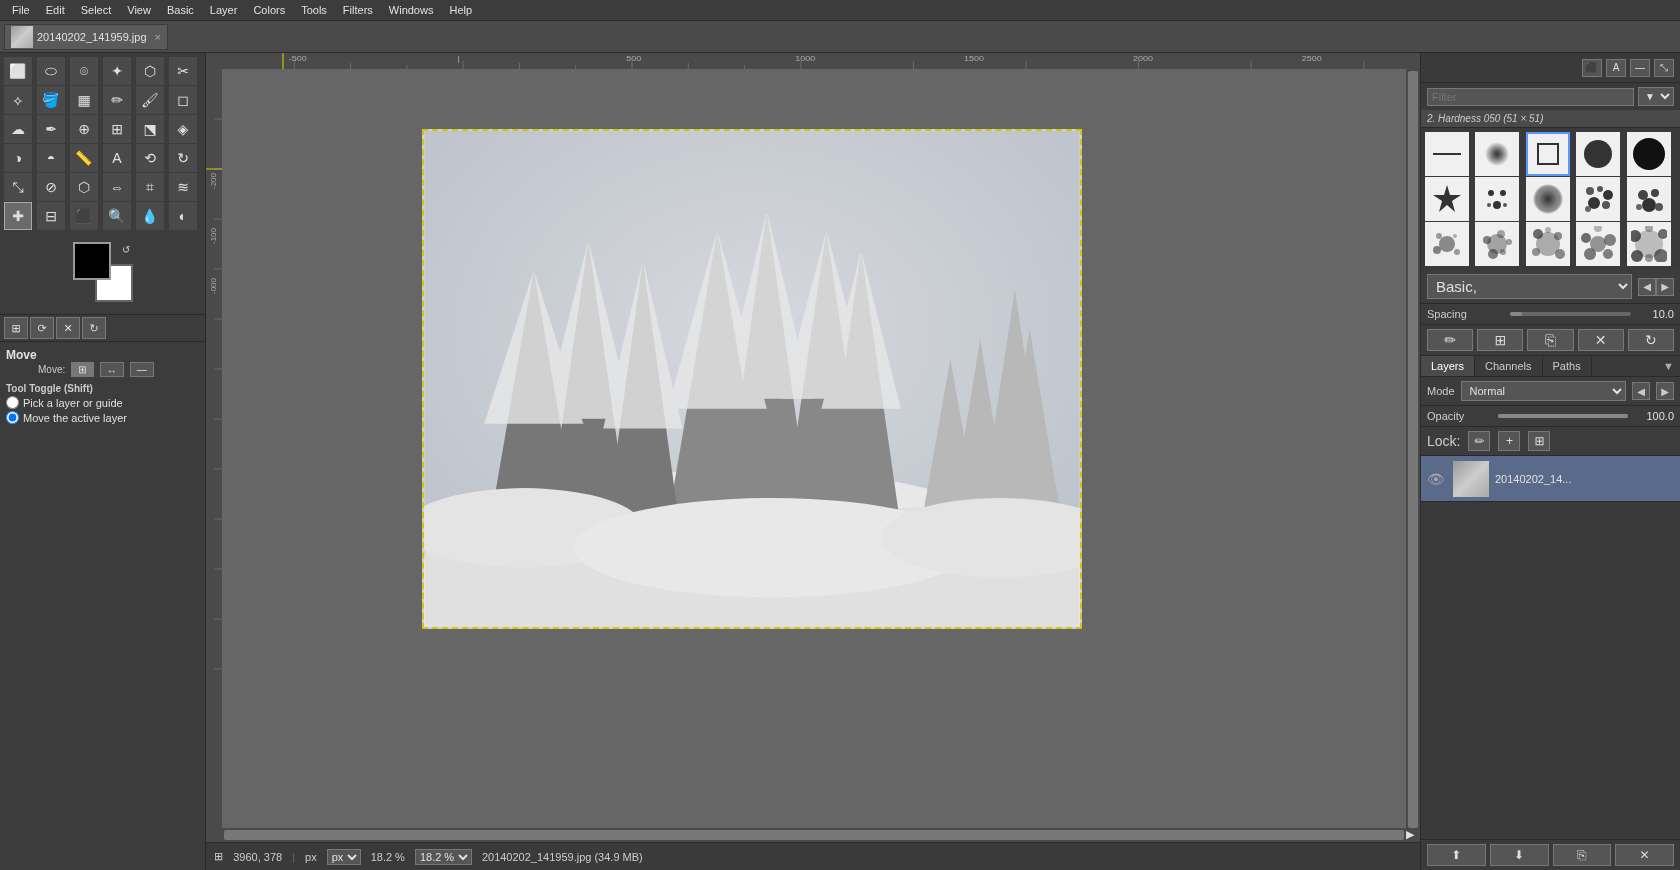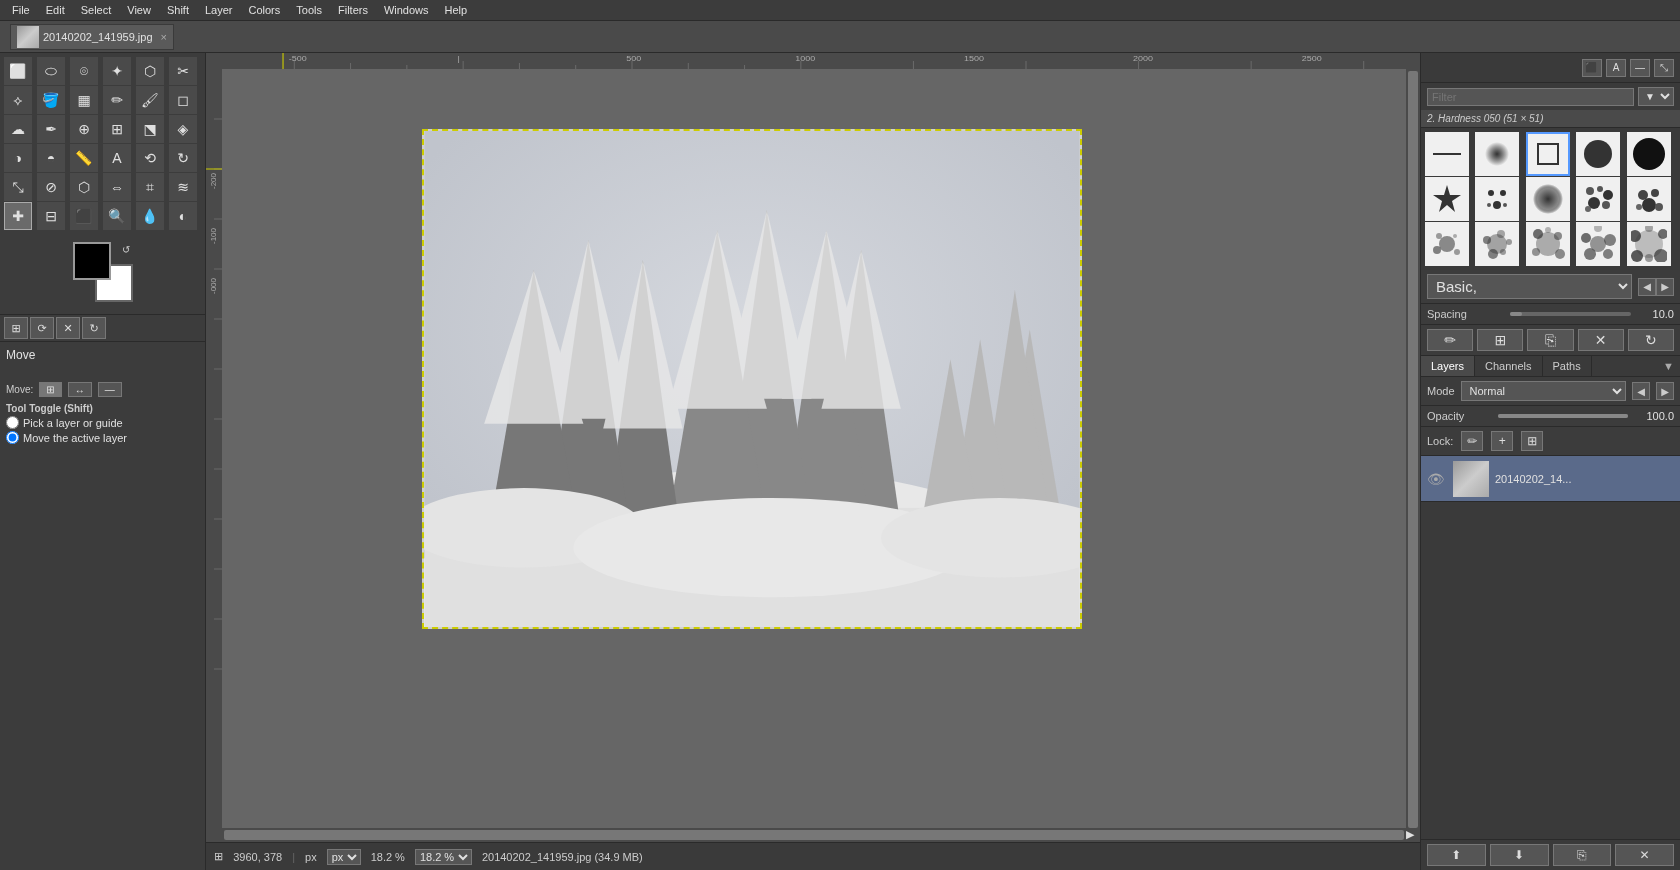--- a/index.html
+++ b/index.html
@@ -30,21 +30,21 @@
       cursor: pointer;
       color: #e0e0e0;
     }
 
     
     #tabbar {
       background: #4a4a4a;
       height: 32px;
       display: flex;
       align-items: center;
-      padding: 0 10px;
+      padding: 0 4px;
       flex-shrink: 0;
       border-bottom: 1px solid #2a2a2a;
     }
     .tab {
       background: #5a5a5a;
       border: 1px solid #3a3a3a;
       display: flex;
       align-items: center;
       padding: 2px 6px;
       margin-right: 2px;
@@ -131,31 +131,31 @@
       font-size: 10px;
       color: #ccc;
     }
 
     #tool-options {
       padding: 6px;
       border-top: 1px solid #2a2a2a;
       flex: 1;
     }
     #tool-options .opt-title {
-      font-weight: normal;
+      font-weight: bold;
       font-size: 12px;
-      margin-bottom: 20px;
+      margin-bottom: 0;
     }
     .opt-row {
       display: flex;
       align-items: center;
       gap: 6px;
       margin-bottom: 4px;
     }
-    .opt-label { font-size: 10px; color: #ccc; }
+    .opt-label { font-size: 10px; color: #ccc; margin-left: 32px; }
     .move-btn {
       background: #555;
       border: 1px solid #777;
       color: #e0e0e0;
       padding: 1px 6px;
       font-size: 10px;
       cursor: pointer;
     }
     .move-btn.active { background: #777; }
     .toggle-title {
@@ -490,21 +490,21 @@
       border-radius: 2px;
     }
 
     #layers-lock-row {
       display: flex;
       align-items: center;
       padding: 4px 6px;
       gap: 8px;
       border-bottom: 1px solid #2a2a2a;
     }
-    .lock-label { font-size: 11px; color: #ccc; }
+    .lock-label { font-size: 14px; color: #ccc; }
     .lock-btn {
       background: #555;
       border: 1px solid #777;
       color: #ddd;
       width: 22px; height: 20px;
       cursor: pointer;
       font-size: 12px;
       display: flex; align-items: center; justify-content: center;
     }
 
@@ -582,21 +582,21 @@
     .canvas-scroll-v { flex: 1; }
   </style>
 </head>
 <body>
 
 <div id="menubar">
 <div class="menu-item">File</div>
     <div class="menu-item">Edit</div>
     <div class="menu-item">Select</div>
     <div class="menu-item">View</div>
-    <div class="menu-item">Shift</div>
+    <div class="menu-item">Basic</div>
     <div class="menu-item">Layer</div>
     <div class="menu-item">Colors</div>
     <div class="menu-item">Tools</div>
     <div class="menu-item">Filters</div>
     <div class="menu-item">Windows</div>
     <div class="menu-item">Help</div>
   </div>
 
 <div id="tabbar">
   <div class="tab">

